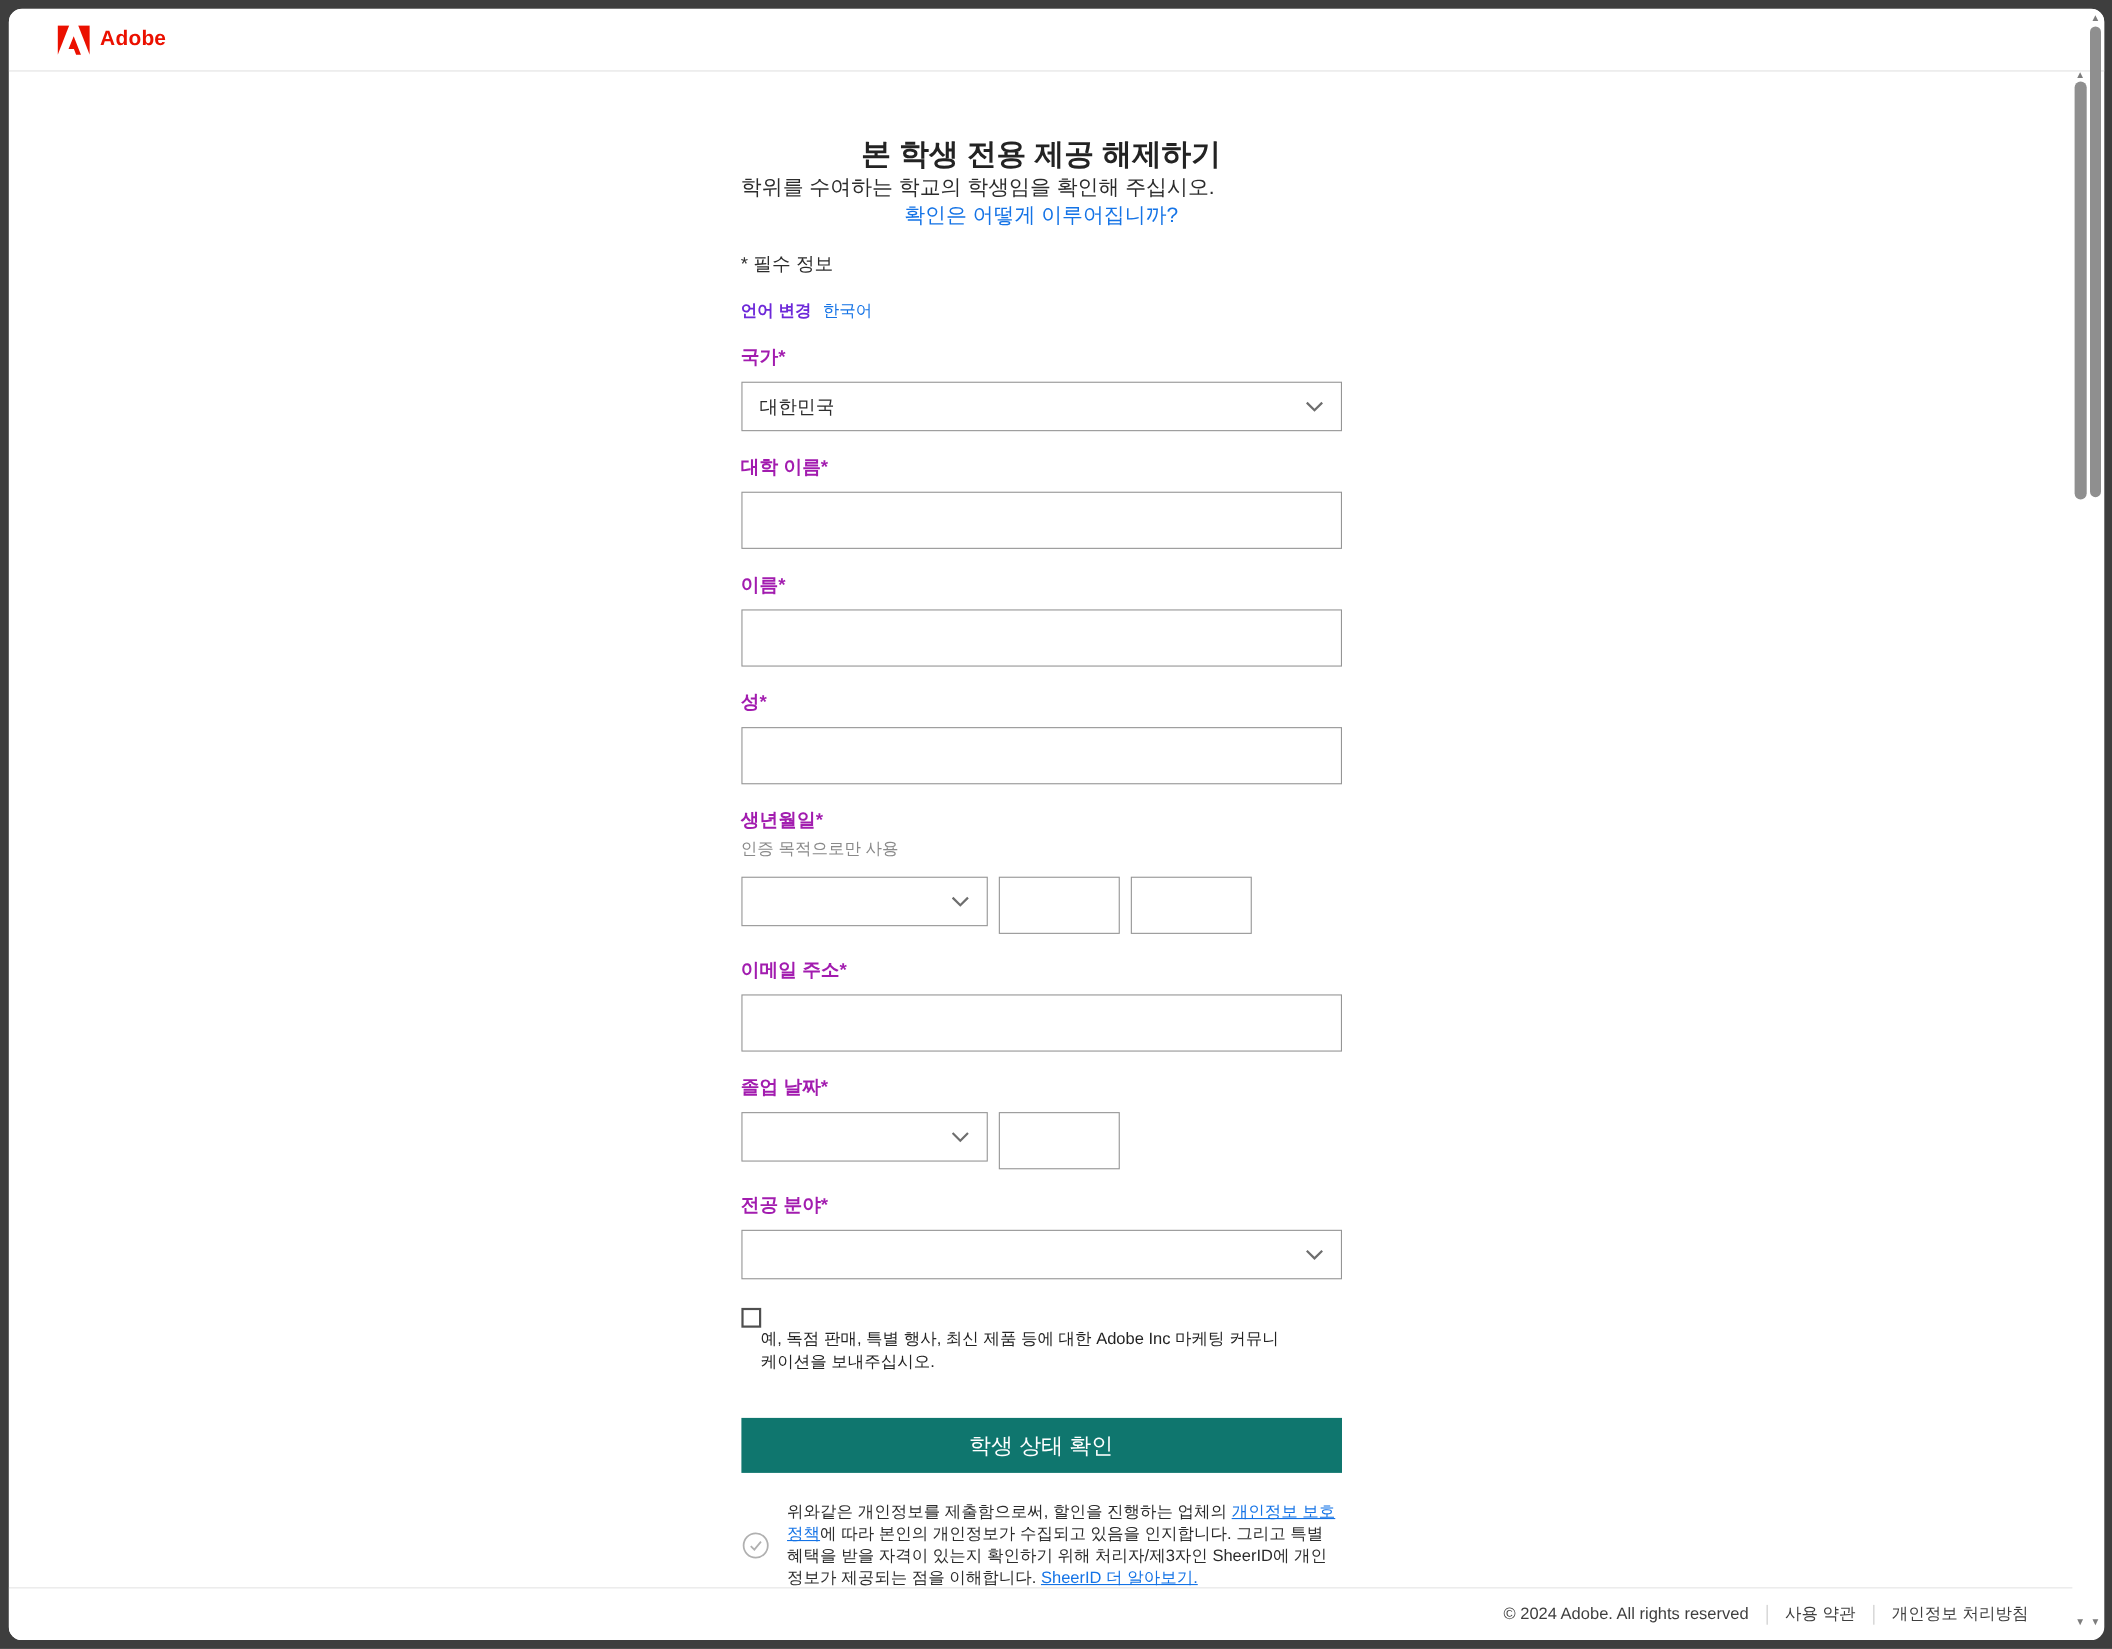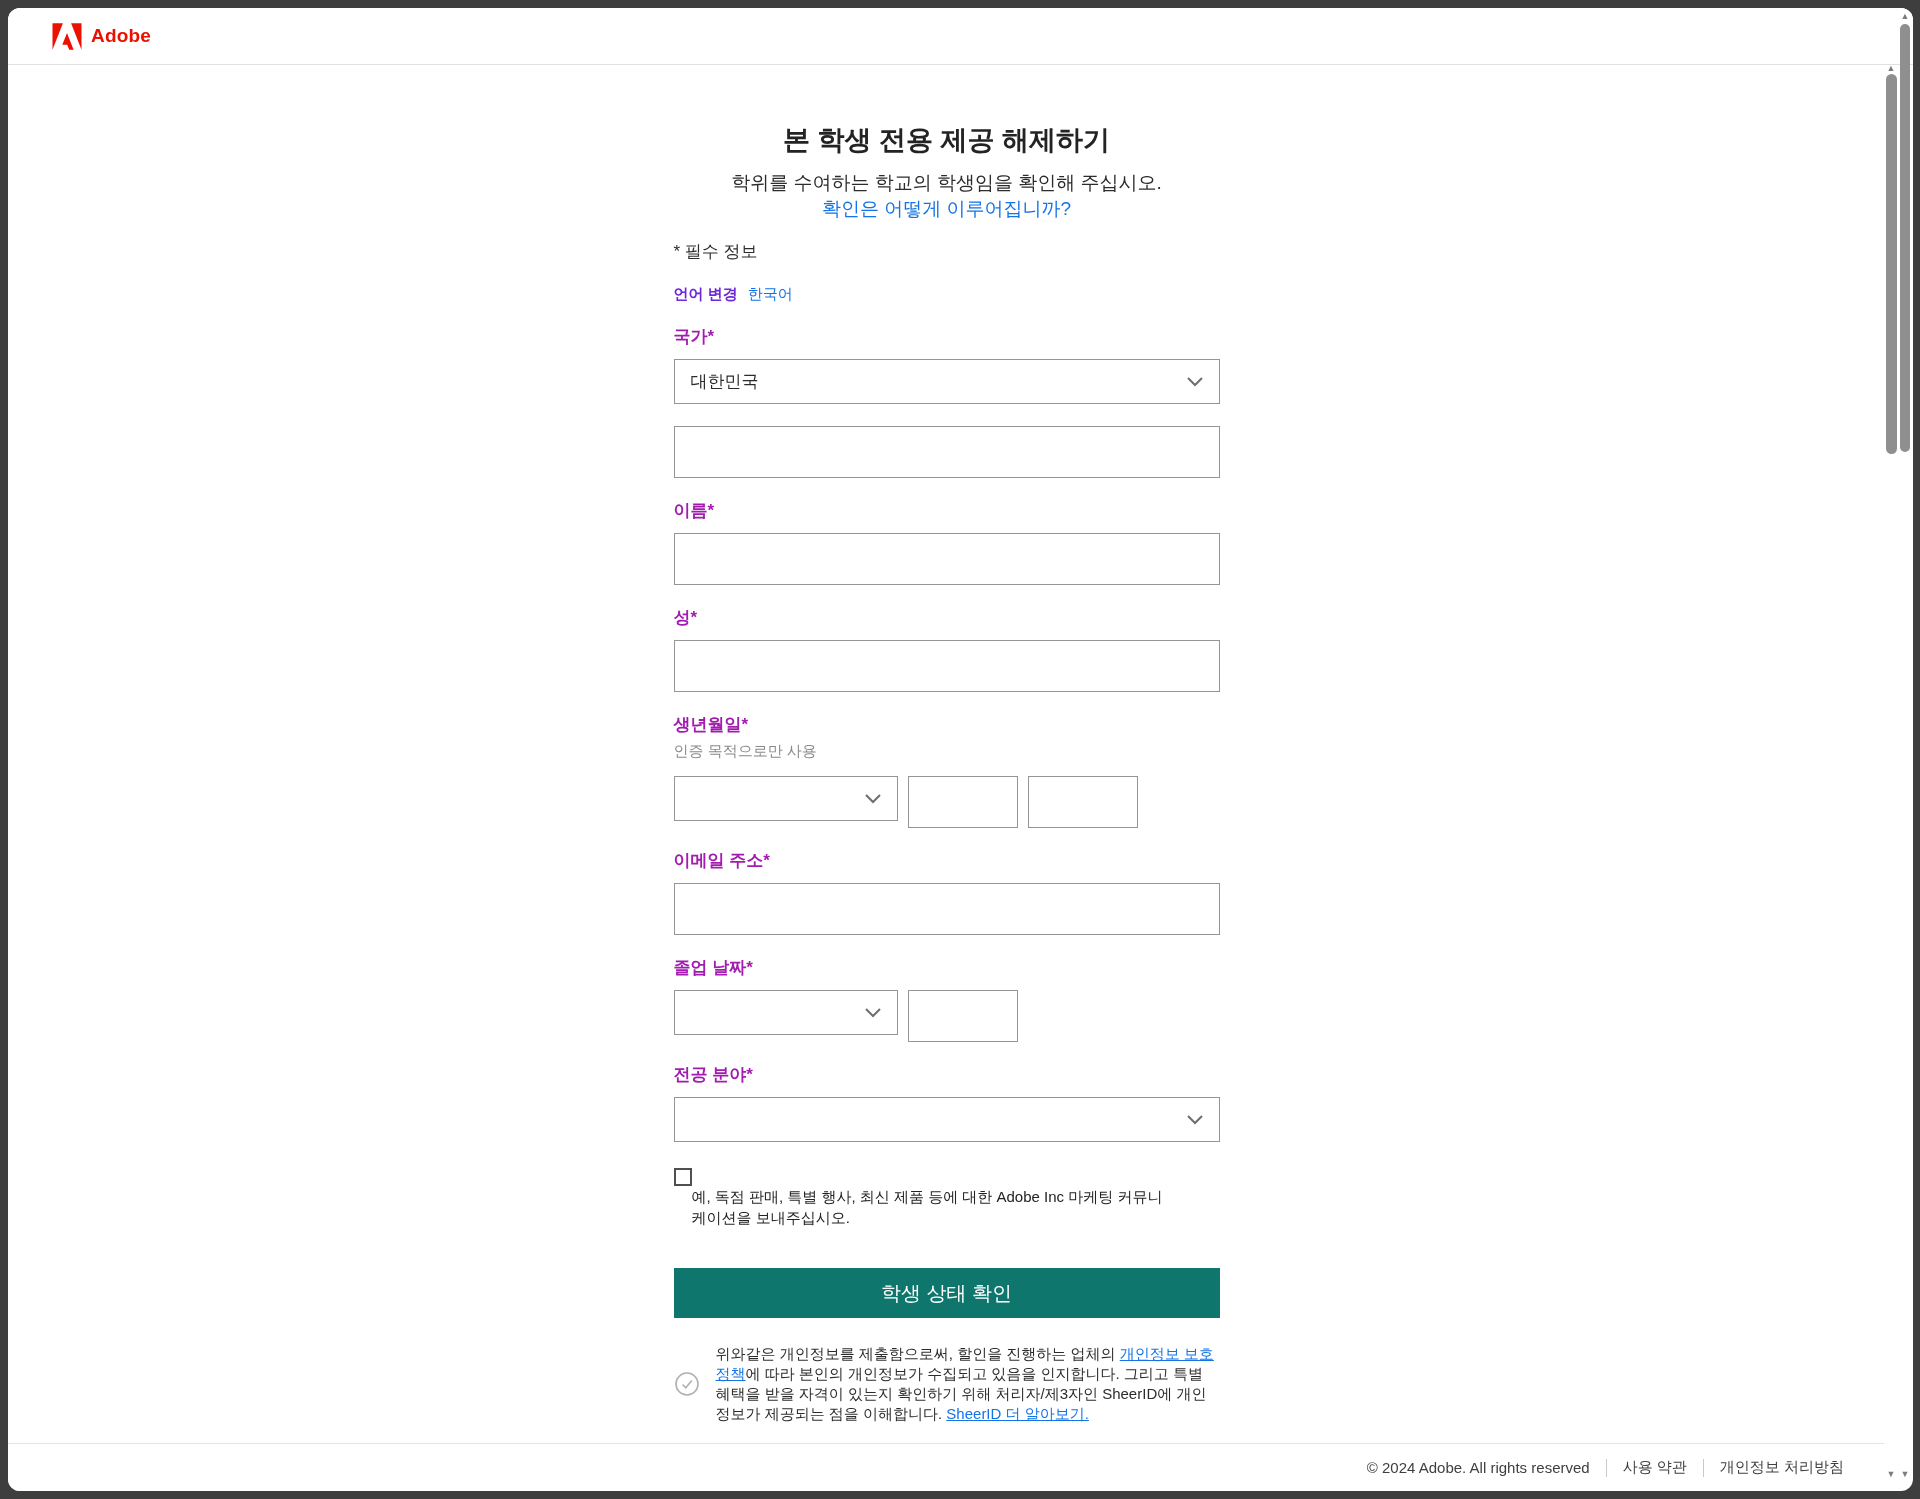--- a/index.html
+++ b/index.html
@@ -26,21 +26,21 @@
   .brand-name { color:#eb1000; font-size:19px; font-weight:bold; letter-spacing:.2px; }
 
   
   .main {
     position:absolute; top:58px; left:0; right:0; bottom:48px;
     overflow:hidden; padding-right:28px;
   }
   .column { width:546px; margin:0 auto; padding-top:56px; }
 
   .page-title { font-size:27px; font-weight:bold; text-align:center; line-height:36px; color:#232323; }
-  .page-subtitle { font-size:19px; text-align:center; line-height:26px; margin-top:12px; color:#2c2c2c; }
+  .page-subtitle { font-size:19px; text-align:left; line-height:26px; color:#2c2c2c; }
   .how-link { display:block; text-align:center; font-size:19px; line-height:26px; color:#1473e6; text-decoration:none; }
   .required-note { font-size:17px; margin-top:18px; color:#2c2c2c; }
   .lang-row { margin-top:22px; font-size:15px; }
   .lang-label { font-weight:bold; color:#6d28d9; }
   .lang-link { color:#1473e6; text-decoration:none; margin-left:6px; }
 
   form { margin-top:22px; }
   .field { margin-bottom:22px; }
   .field-label { display:block; font-size:17px; font-weight:bold; color:#a21caf; line-height:22px; margin-bottom:11px; }
   .field-helper { font-size:15px; color:#8a8a8a; line-height:20px; margin-top:-6px; margin-bottom:15px; }
@@ -135,20 +135,21 @@
           <label class="field-label">국가*</label>
           <div class="select-box">
             <span>대한민국</span>
             <svg class="chevron" width="16" height="10" viewBox="0 0 16 10" aria-hidden="true">
               <polyline points="1,1 8,8 15,1" fill="none" stroke="#6e6e6e" stroke-width="2"></polyline>
             </svg>
           </div>
         </div>
 
         <div class="field">
+          <label class="field-label">대학 이름*</label>
           <input type="text" class="text-input" style="">
         </div>
 
         <div class="field">
           <label class="field-label">이름*</label>
           <input type="text" class="text-input" style="">
         </div>
 
         <div class="field">
           <label class="field-label">성*</label>

